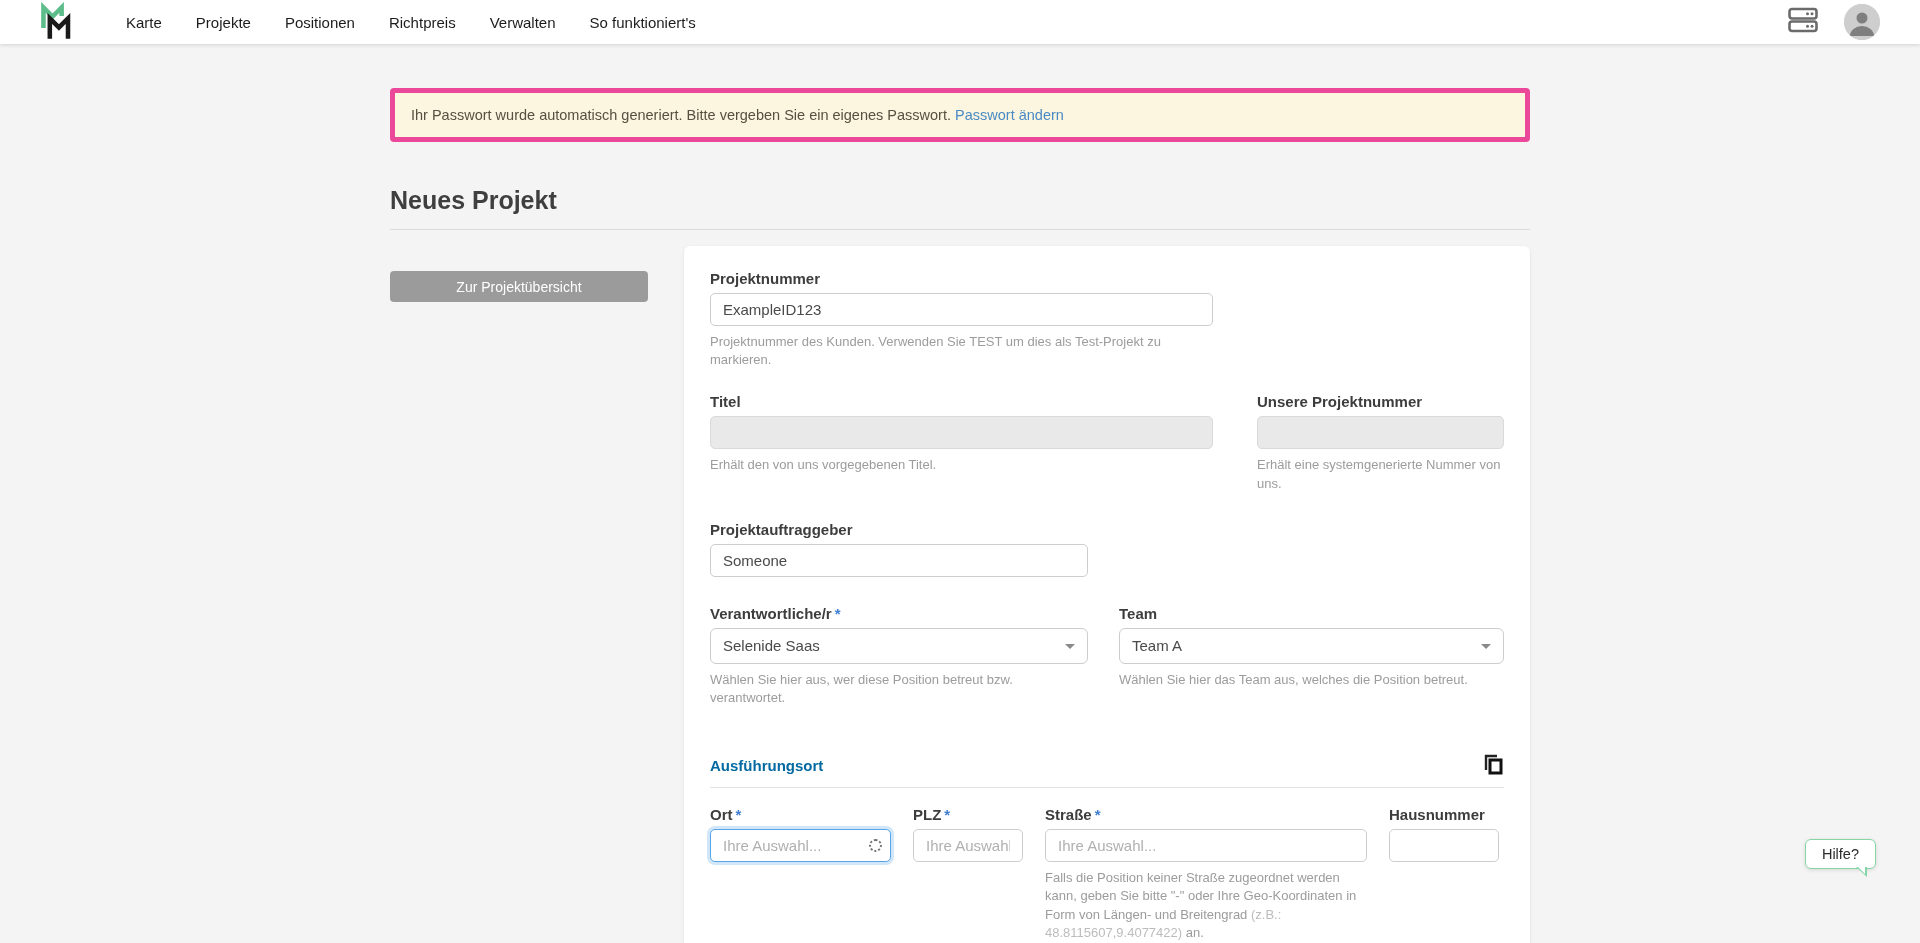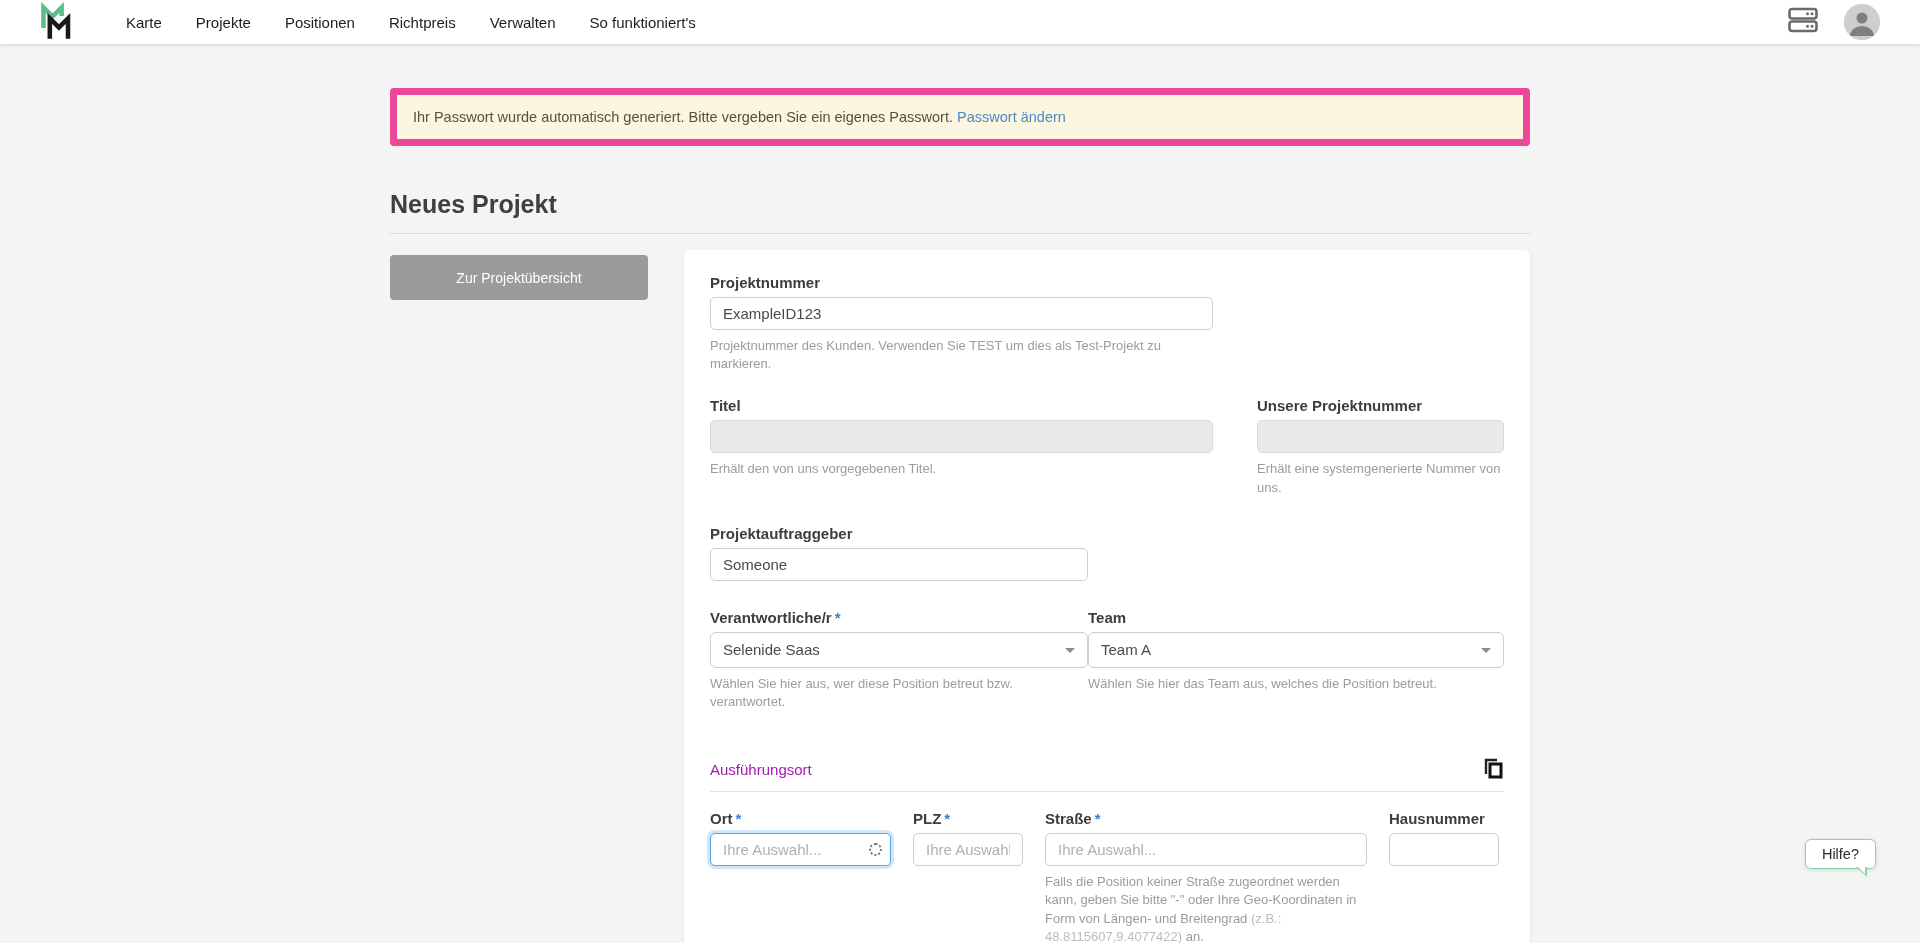--- a/index.html
+++ b/index.html
@@ -41,52 +41,53 @@
     background: #cecece; overflow: hidden; cursor: pointer;
     display: flex; align-items: flex-end; justify-content: center;
   }
 
   
   .content { width: 1140px; margin: 0 auto; flex: 1 1 auto; }
 
   .banner {
     margin-top: 44px;
     background: #fcf6e1;
-    border: 7px solid #ec4899;
+    border: 5px solid #ec4899;
     border-radius: 4px;
     padding: 14px 16px;
     font-size: 14.5px;
     color: #55503f;
   }
   .banner a { color: #4a8ac4; text-decoration: none; cursor: pointer; }
 
   .page-title { margin-top: 44px; font-size: 25px; font-weight: 700; color: #3f3f3f; }
   .title-divider { border: none; border-top: 1px solid #dcdcdc; margin-top: 14px; }
 
   .main-row { display: flex; margin-top: 16px; align-items: flex-start; }
   .left-col { width: 258px; margin-right: 36px; flex: 0 0 auto; padding-top: 5px; }
   .back-btn {
-    width: 100%; height: 45px;
+    width: 100%; height: 31px;
     background: #9b9b9b; color: #ffffff;
     border: none; border-radius: 4px;
     font-size: 14px; font-family: inherit;
     cursor: pointer;
+    margin-top: 20px;
   }
 
   .card {
     flex: 1 1 auto;
     background: #ffffff;
     border-radius: 6px;
     box-shadow: 0 1px 3px rgba(0,0,0,.10);
     padding: 24px 26px 30px 26px;
   }
 
   
   .grid-2a { display: grid; grid-template-columns: 503px 1fr; column-gap: 44px; }
-  .grid-2b { display: grid; grid-template-columns: 378px 1fr; }
+  .grid-2b { display: grid; grid-template-columns: 378px 1fr; column-gap: 31px; }
   .field-label { font-size: 15px; font-weight: 700; color: #3d3d3d; margin-bottom: 6px; }
   .req { color: #3f7fd1; margin-left: 3px; }
   .text-input {
     width: 100%; height: 33px;
     border: 1px solid #cdcdcd; border-radius: 5px;
     padding: 0 12px;
     font-size: 15px; font-family: inherit; color: #4a4a4a;
     background: #ffffff;
     outline: none;
   }
@@ -113,21 +114,21 @@
     border-top: 5px solid #8a8a8a;
   }
 
   .mt24 { margin-top: 24px; }
   .mt28 { margin-top: 28px; }
 
   .section-head {
     margin-top: 46px;
     display: flex; align-items: center; justify-content: space-between;
   }
-  .section-title { font-size: 15px; font-weight: 400; color: #a21caf; }
+  .section-title { font-size: 15px; font-weight: 700; color: #0369a1; }
   .copy-btn { background: none; border: none; cursor: pointer; padding: 0; line-height: 0; }
   .section-divider { border: none; border-top: 1px solid #e3e3e3; margin-top: 10px; }
 
   .loc-grid {
     margin-top: 18px;
     display: grid;
     grid-template-columns: 181px 110px 322px 110px;
     column-gap: 22px;
   }
   .input-wrap { position: relative; }

